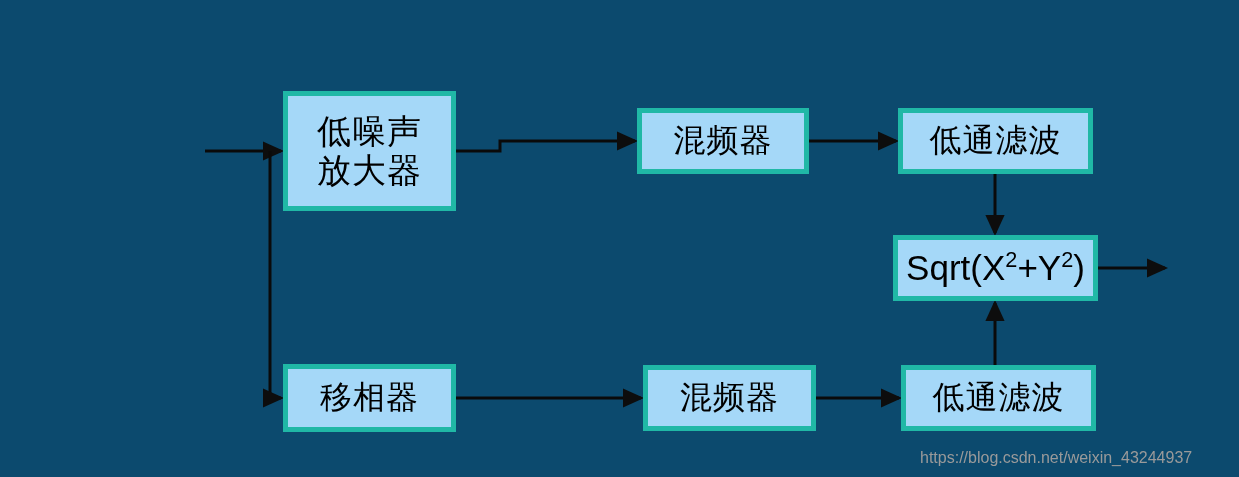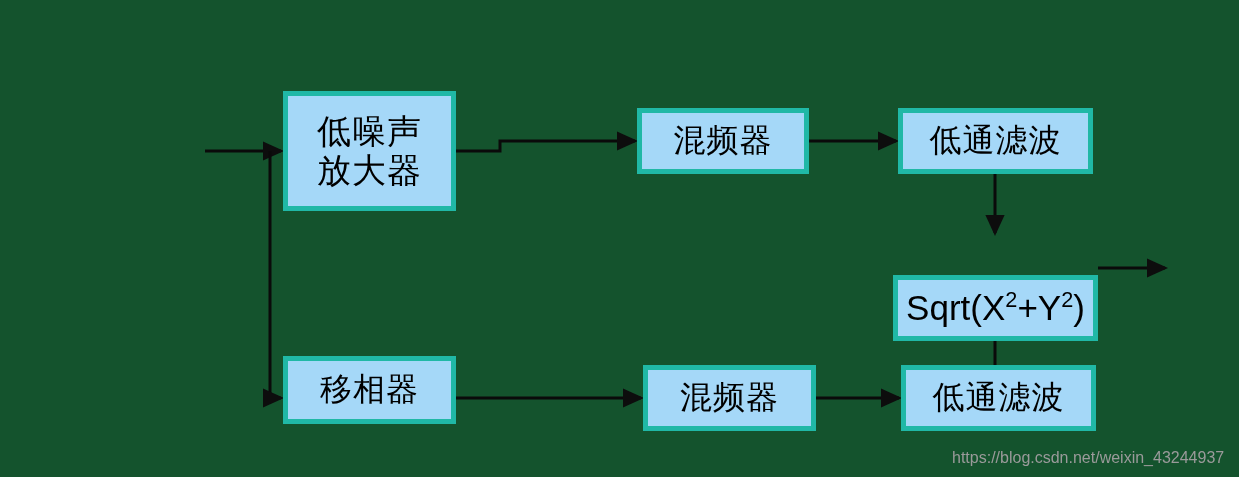--- a/index.html
+++ b/index.html
@@ -8,21 +8,21 @@
     padding: 0;
     background: #000000;
   }
   body {
     font-family: "Liberation Sans", "DejaVu Sans", sans-serif;
   }
   #canvas {
     position: relative;
     width: 1239px;
     height: 477px;
-    background: #14532d;
+    background: #0c4a6e;
     overflow: hidden;
   }
   .edge-layer {
     position: absolute;
     left: 0;
     top: 0;
     width: 1239px;
     height: 477px;
     pointer-events: none;
   }
@@ -42,21 +42,20 @@
   }
   .node.cjk {
     font-family: "DejaVu Sans", "Liberation Sans", sans-serif;
     font-size: 32px;
     letter-spacing: 1px;
   }
   .node.formula {
     font-family: "Liberation Sans", "DejaVu Sans", sans-serif;
     font-size: 35px;
     letter-spacing: 0px;
-    margin-top: 40px;
   }
   .node.two-line {
     font-size: 34px;
   }
   .watermark {
     position: absolute;
     font-family: "Liberation Sans", "DejaVu Sans", sans-serif;
     font-size: 16px;
     color: #9a9a9a;
     white-space: nowrap;
@@ -103,27 +102,27 @@
   </div>
 
   <div class="node cjk" style="left:898px; top:108px; width:195px; height:66px;">
     <span>低通滤波</span>
   </div>
 
   <div class="node formula" style="left:893px; top:235px; width:205px; height:66px;">
     <span><span>Sqrt(X</span><sup>2</sup><span>+Y</span><sup>2</sup><span>)</span></span>
   </div>
 
-  <div class="node cjk" style="left:283px; top:356px; width:173px; height:68px;">
+  <div class="node cjk" style="left:283px; top:364px; width:173px; height:68px;">
     <span>移相器</span>
   </div>
 
   <div class="node cjk" style="left:643px; top:365px; width:173px; height:66px;">
     <span>混频器</span>
   </div>
 
   <div class="node cjk" style="left:901px; top:365px; width:195px; height:66px;">
     <span>低通滤波</span>
   </div>
 
-  <div class="watermark" style="left:952px; top:449px;">https://blog.csdn.net/weixin_43244937</div>
+  <div class="watermark" style="left:920px; top:449px;">https://blog.csdn.net/weixin_43244937</div>
 
 </div>
 
 </body></html>

